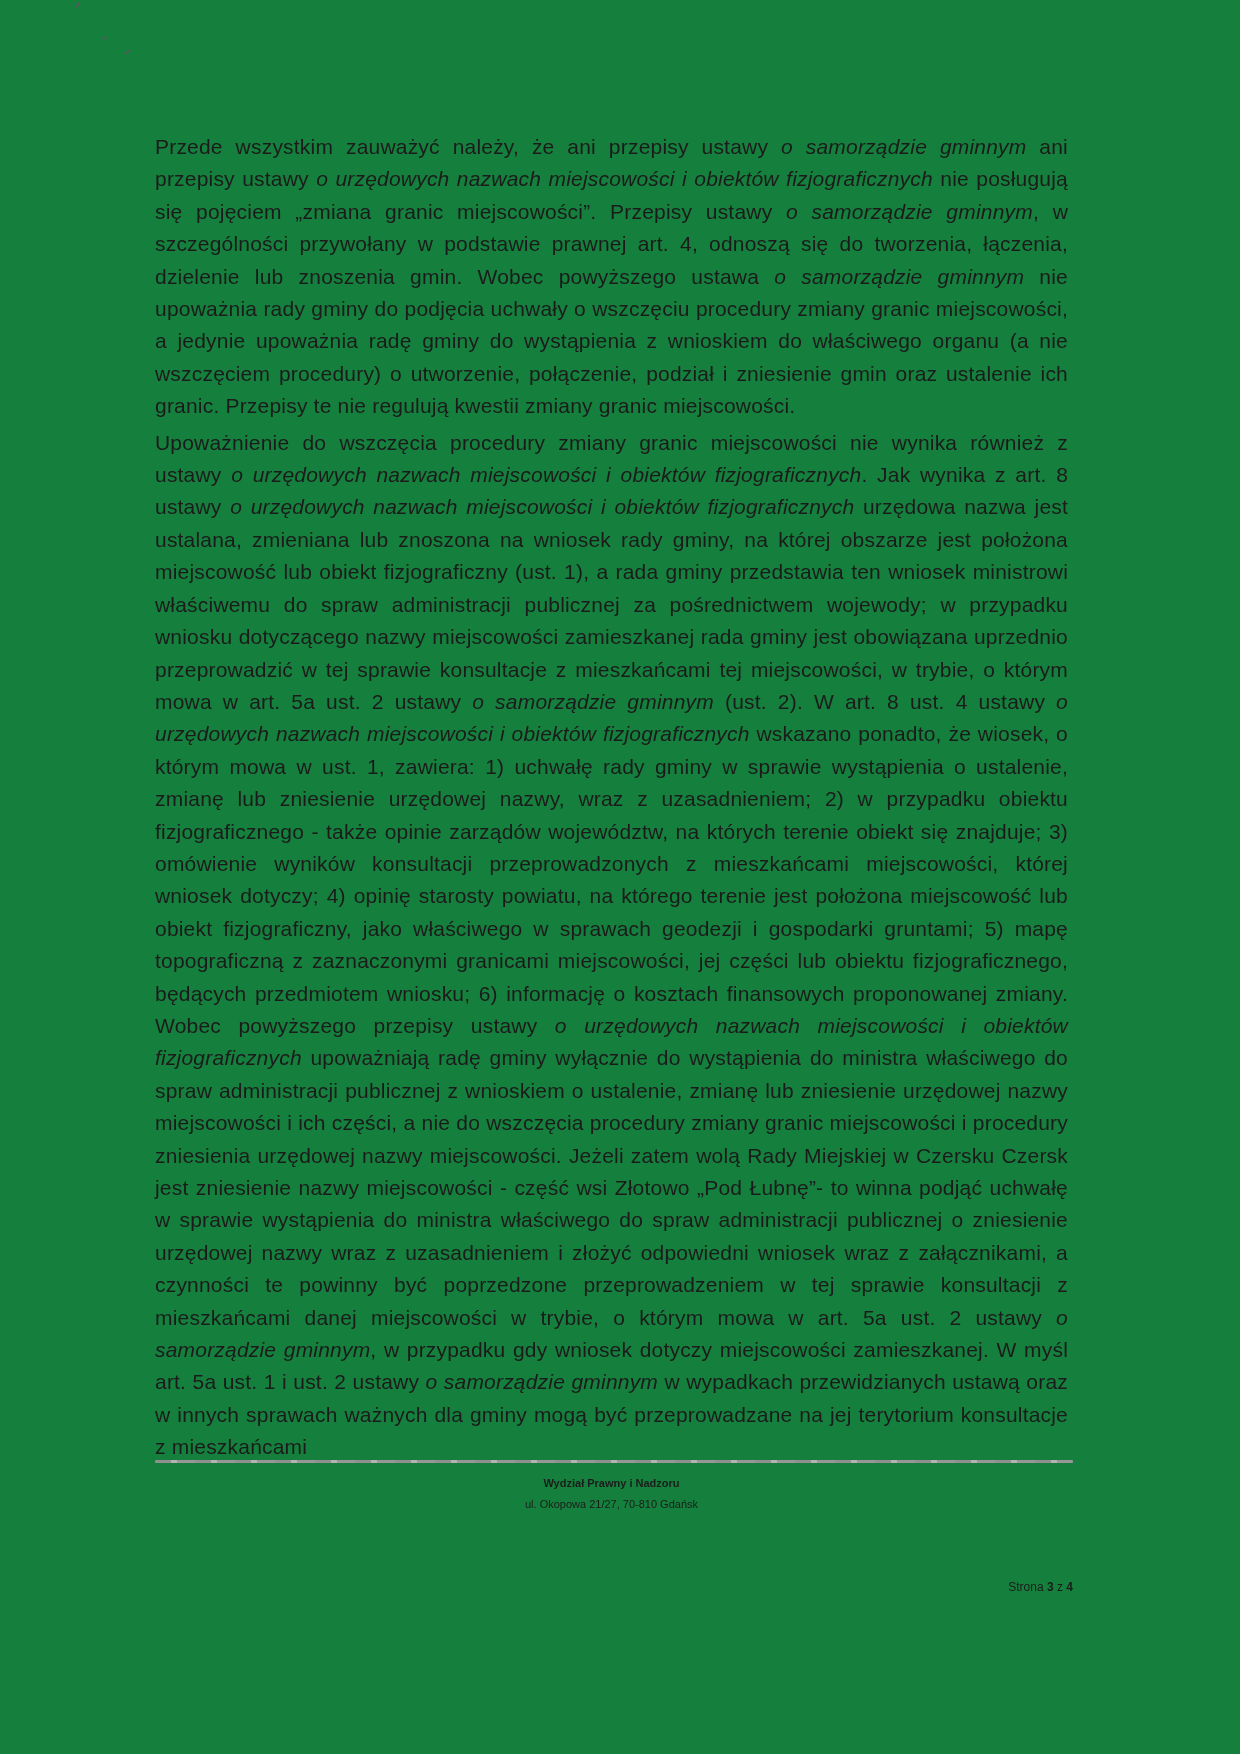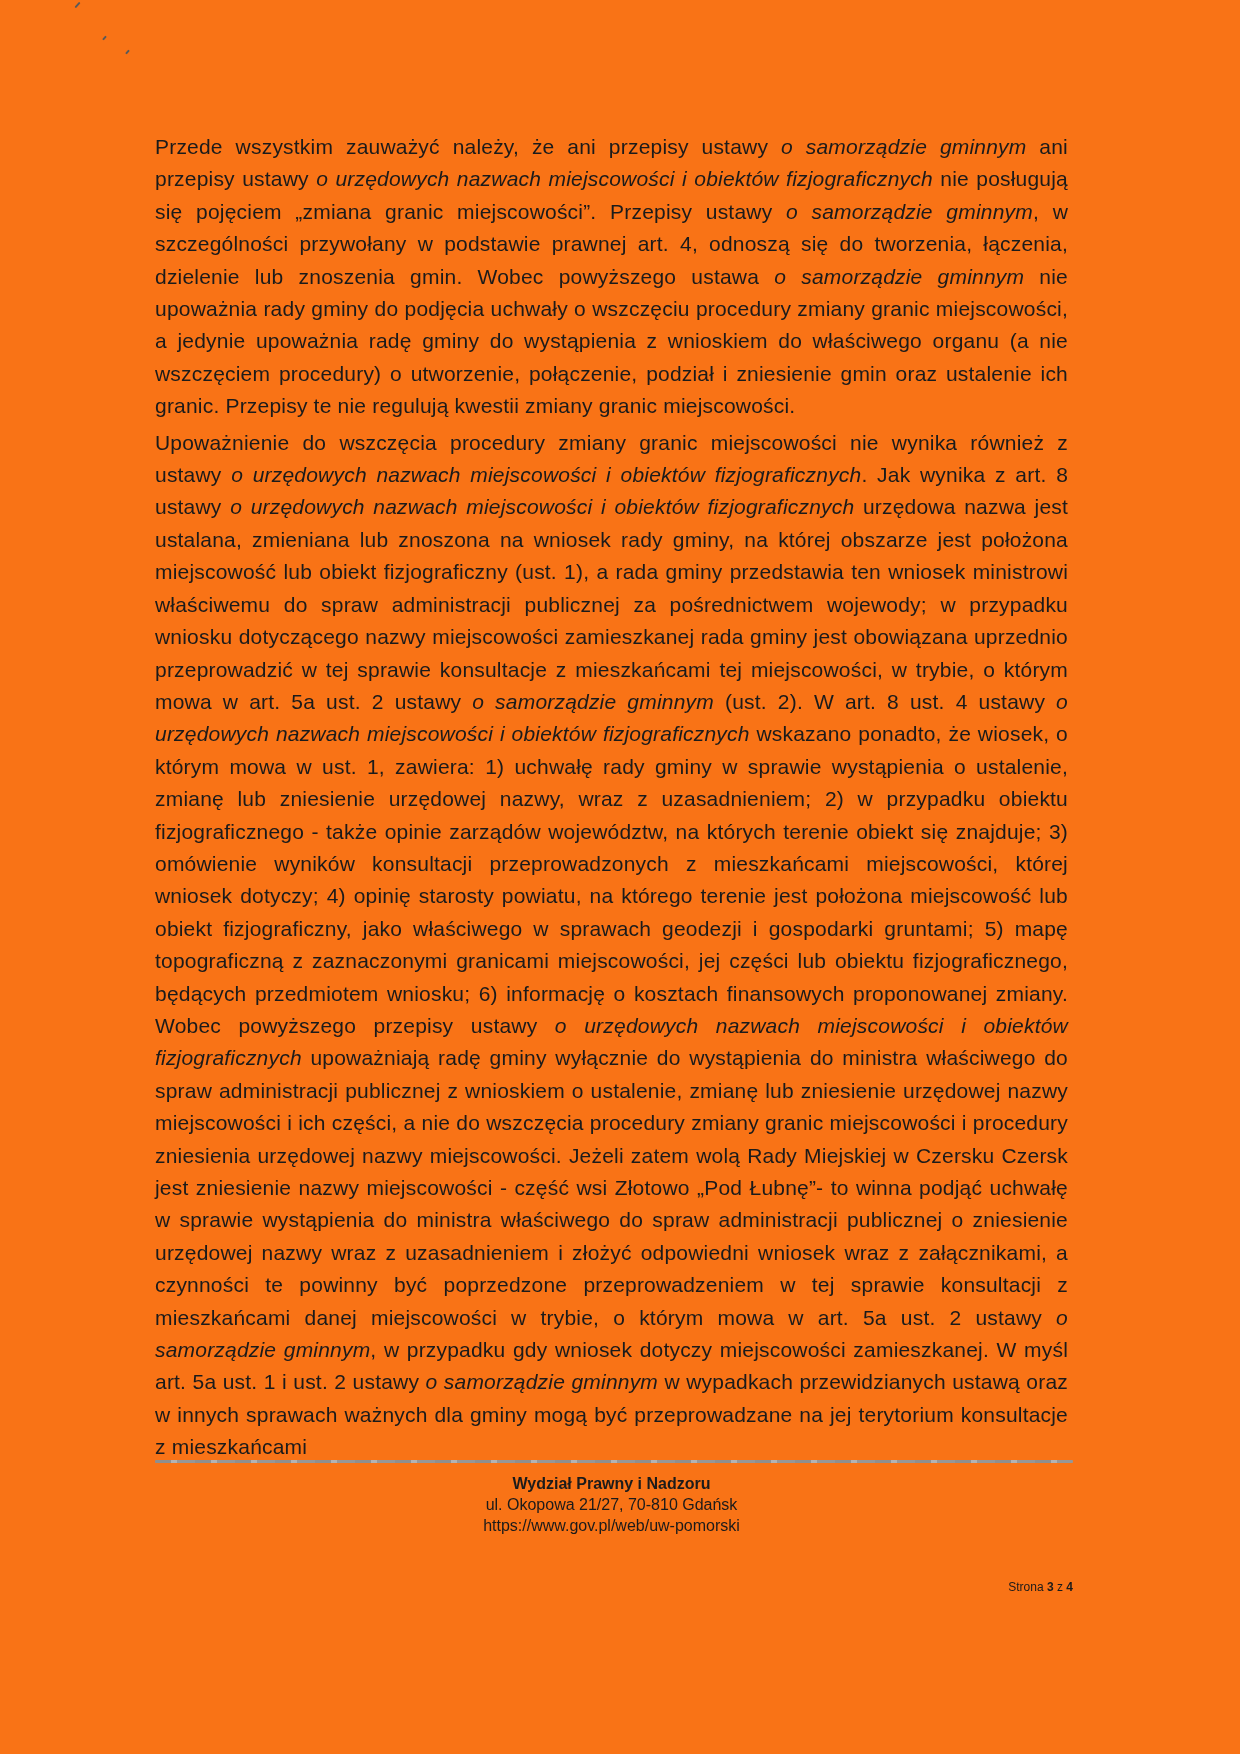--- a/index.html
+++ b/index.html
@@ -4,21 +4,21 @@
 <style>
   html, body {
     margin: 0;
     padding: 0;
     background: #ffffff;
   }
   .page {
     position: relative;
     width: 1240px;
     height: 1754px;
-    background: #f97316;
+    background: #15803d;
     font-family: "Liberation Sans", sans-serif;
     color: #1c1c1c;
     overflow: hidden;
   }
   
   .speck {
     position: absolute;
     width: 7px;
     height: 2px;
     background: #5a5a5a;
@@ -57,21 +57,21 @@
       #b3b3b3 16px, #b3b3b3 22px,
       #979797 22px, #979797 40px);
     border-radius: 1px;
   }
   .footer-block {
     position: absolute;
     left: 155px;
     top: 1473px;
     width: 913px;
     text-align: center;
-    font-size: 16px;
+    font-size: 11px;
     line-height: 21px;
     color: #1b1b1b;
   }
   .footer-department { font-weight: bold; }
   .page-number {
     position: absolute;
     top: 1577px;
     right: 167px;
     font-size: 12px;
     line-height: 21px;
@@ -90,18 +90,17 @@
   <div class="body-text">
     <p><span>Przede wszystkim zauważyć należy, że ani przepisy ustawy </span><span class="it">o samorządzie gminnym</span><span> ani przepisy ustawy </span><span class="it">o urzędowych nazwach miejscowości i obiektów fizjograficznych</span><span> nie posługują się pojęciem „zmiana granic miejscowości”. Przepisy ustawy </span><span class="it">o samorządzie gminnym</span><span>, w szczególności przywołany w podstawie prawnej art. 4, odnoszą się do tworzenia, łączenia, dzielenie lub znoszenia gmin. Wobec powyższego ustawa </span><span class="it">o samorządzie gminnym</span><span> nie upoważnia rady gminy do podjęcia uchwały o wszczęciu procedury zmiany granic miejscowości, a jedynie upoważnia radę gminy do wystąpienia z wnioskiem do właściwego organu (a nie wszczęciem procedury) o utworzenie, połączenie, podział i zniesienie gmin oraz ustalenie ich granic. Przepisy te nie regulują kwestii zmiany granic miejscowości.</span></p>
     <p><span>Upoważnienie do wszczęcia procedury zmiany granic miejscowości nie wynika również z ustawy </span><span class="it">o urzędowych nazwach miejscowości i obiektów fizjograficznych</span><span>. Jak wynika z art. 8 ustawy </span><span class="it">o urzędowych nazwach miejscowości i obiektów fizjograficznych</span><span> urzędowa nazwa jest ustalana, zmieniana lub znoszona na wniosek rady gminy, na której obszarze jest położona miejscowość lub obiekt fizjograficzny (ust. 1), a rada gminy przedstawia ten wniosek ministrowi właściwemu do spraw administracji publicznej za pośrednictwem wojewody; w przypadku wniosku dotyczącego nazwy miejscowości zamieszkanej rada gminy jest obowiązana uprzednio przeprowadzić w tej sprawie konsultacje z mieszkańcami tej miejscowości, w trybie, o którym mowa w art. 5a ust. 2 ustawy </span><span class="it">o samorządzie gminnym</span><span> (ust. 2). W art. 8 ust. 4 ustawy </span><span class="it">o urzędowych nazwach miejscowości i obiektów fizjograficznych</span><span> wskazano ponadto, że wiosek, o którym mowa w ust. 1, zawiera: 1)  uchwałę rady gminy w sprawie wystąpienia o ustalenie, zmianę lub zniesienie urzędowej nazwy, wraz z uzasadnieniem; 2) w przypadku obiektu fizjograficznego - także opinie zarządów województw, na których terenie obiekt się znajduje; 3) omówienie wyników konsultacji przeprowadzonych z mieszkańcami miejscowości, której wniosek dotyczy; 4) opinię starosty powiatu, na którego terenie jest położona miejscowość lub obiekt fizjograficzny, jako właściwego w sprawach geodezji i gospodarki gruntami; 5) mapę topograficzną z zaznaczonymi granicami miejscowości, jej części lub obiektu fizjograficznego, będących przedmiotem wniosku; 6) informację o kosztach finansowych proponowanej zmiany. Wobec powyższego przepisy ustawy </span><span class="it">o urzędowych nazwach miejscowości i obiektów fizjograficznych</span><span> upoważniają radę gminy wyłącznie do wystąpienia do ministra właściwego do spraw administracji publicznej z wnioskiem o ustalenie, zmianę lub zniesienie urzędowej nazwy miejscowości i ich części, a nie do wszczęcia procedury zmiany granic miejscowości i procedury zniesienia urzędowej nazwy miejscowości. Jeżeli zatem wolą Rady Miejskiej w Czersku Czersk jest zniesienie nazwy miejscowości - część wsi Złotowo „Pod Łubnę”- to winna podjąć uchwałę w sprawie wystąpienia do ministra właściwego do spraw administracji publicznej o zniesienie urzędowej nazwy wraz z uzasadnieniem i złożyć odpowiedni wniosek wraz z załącznikami, a czynności te powinny być poprzedzone przeprowadzeniem w tej sprawie konsultacji z mieszkańcami danej miejscowości w trybie, o którym mowa w art. 5a ust. 2 ustawy </span><span class="it">o samorządzie gminnym</span><span>, w przypadku gdy wniosek dotyczy miejscowości zamieszkanej. W myśl art. 5a ust. 1 i ust. 2 ustawy </span><span class="it">o samorządzie gminnym</span><span> w wypadkach przewidzianych ustawą oraz w innych sprawach ważnych dla gminy mogą być przeprowadzane na jej terytorium konsultacje z mieszkańcami</span></p>
   </div>
 
   <div class="footer-rule"></div>
 
   <div class="footer-area footer-block">
     <div class="footer-department">Wydział Prawny i Nadzoru</div>
     <div>ul. Okopowa 21/27, 70-810 Gdańsk</div>
-    <div>https://www.gov.pl/web/uw-pomorski</div>
   </div>
 
   <div class="footer-area page-number"><span>Strona </span><span class="bd">3</span><span> z </span><span class="bd">4</span></div>
 
 </div>
 
 </body></html>

